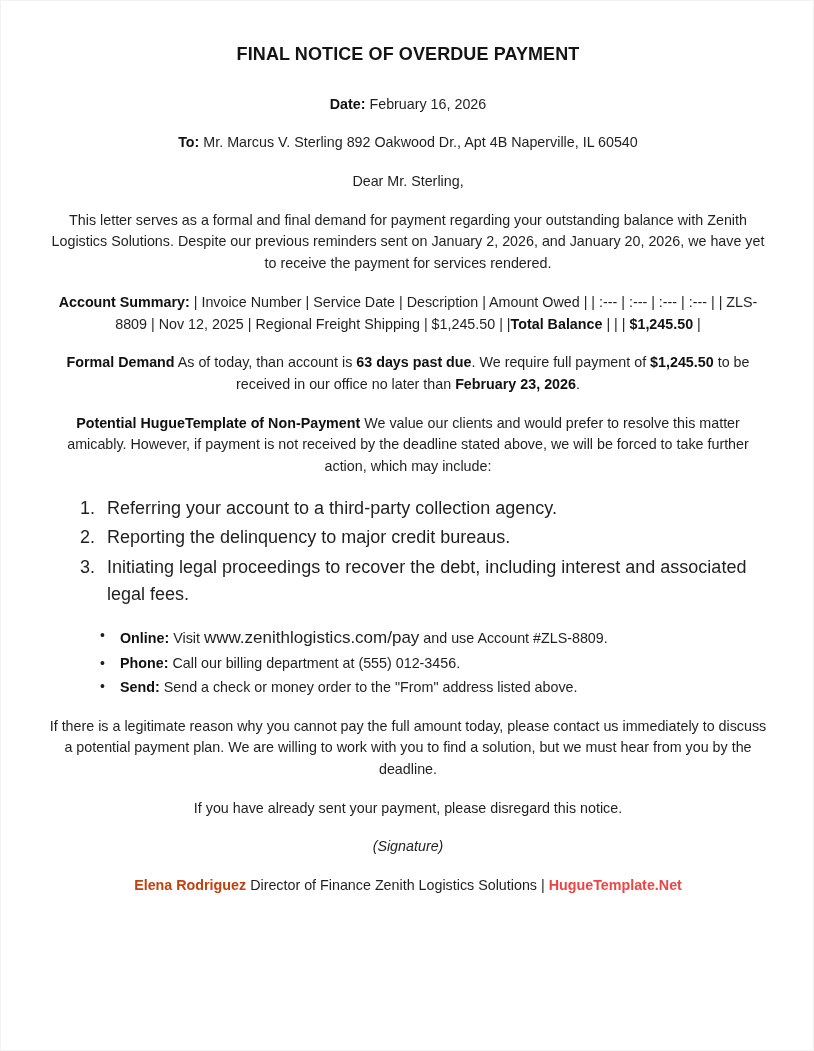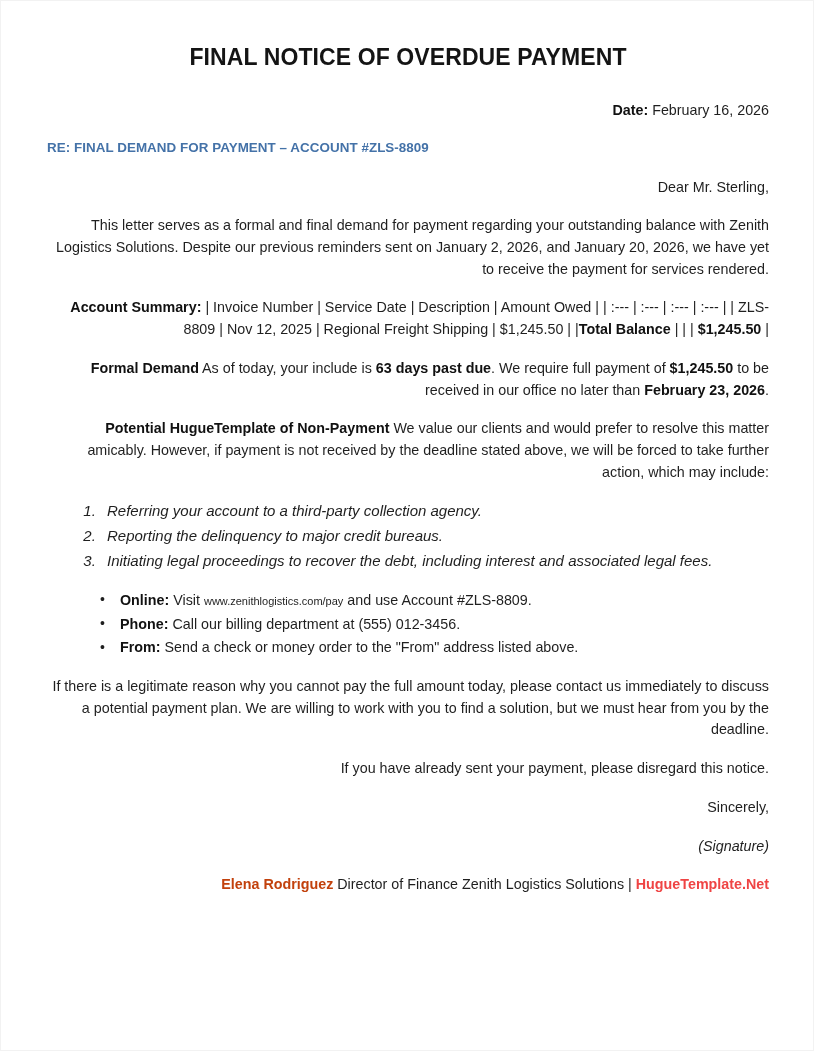--- a/index.html
+++ b/index.html
@@ -18,56 +18,55 @@
     font-family: "Liberation Sans", sans-serif;
     color: #1f1f1f;
   }
   .content {
     position: absolute;
     left: 46px;
     top: 42px;
     width: 722px;
   }
   .doc-title {
-    font-size: 23px;
+    font-size: 18px;
     font-weight: bold;
     text-align: center;
     letter-spacing: 0.1px;
     color: #141414;
     margin: 0 0 28px 0;
     line-height: 1.25;
   }
   p.blk {
     font-size: 14.3px;
     line-height: 1.52;
     margin: 0 0 17px 0;
     color: #1f1f1f;
-    text-align: right;
+    text-align: center;
   }
   .lead {
     font-weight: bold;
     color: #111111;
   }
   .re-line {
     font-size: 13.4px;
     font-weight: bold;
     color: #4472a8;
     margin: 0 0 18px 0;
     line-height: 1.5;
     letter-spacing: 0.05px;
   }
   .tbl-block {
     margin: 0 0 17px 0;
   }
   ol.numlist {
     margin: 0 0 17px 0;
     padding: 0 0 0 53px;
-    font-size: 15px;
+    font-size: 18px;
     line-height: 1.52;
-    font-style: italic;
   }
   ol.numlist li {
     margin: 0 0 2px 0;
     padding-left: 7px;
   }
   ul.bullist {
     margin: 0 0 17px 0;
     padding: 0 0 0 53px;
     font-size: 14.3px;
     line-height: 1.52;
@@ -80,21 +79,21 @@
   }
   ul.bullist li::before {
     content: "\2022";
     position: absolute;
     left: 0;
     top: -0.5px;
     font-size: 14px;
     color: #1f1f1f;
   }
   .url-small {
-    font-size: 11px;
+    font-size: 17px;
   }
   .ital {
     font-style: italic;
   }
   .sig-name {
     font-weight: bold;
     color: #c2410c;
   }
   .brand {
     font-weight: bold;
@@ -106,50 +105,49 @@
 <body>
 
 <div class="page">
   <div class="content">
 
     <h1 class="doc-title">FINAL NOTICE OF OVERDUE PAYMENT</h1>
 
     <p class="blk"><span class="lead">Date:</span><span> February 16, 2026</span></p>
 
 
+    <p class="blk"><span class="lead">To:</span><span> Mr. Marcus V. Sterling 892 Oakwood Dr., Apt 4B Naperville, IL 60540</span></p>
 
-    <p class="re-line">RE: FINAL DEMAND FOR PAYMENT – ACCOUNT #ZLS-8809</p>
 
     <p class="blk">Dear Mr. Sterling,</p>
 
     <p class="blk">This letter serves as a formal and final demand for payment regarding your outstanding balance with Zenith Logistics Solutions. Despite our previous reminders sent on January 2, 2026, and January 20, 2026, we have yet to receive the payment for services rendered.</p>
 
     <p class="blk tbl-block"><span class="lead">Account Summary:</span><span> | Invoice Number | Service Date | Description | Amount Owed | | :--- | :--- | :--- | :--- | |</span><span> ZLS-8809 | Nov 12, 2025 | Regional Freight Shipping | $1,245.50 | |</span><span class="lead">Total Balance</span><span> | | |</span><span class="lead"> $1,245.50</span><span> |</span></p>
 
-    <p class="blk"><span class="lead">Formal Demand</span><span> As of today, your include is </span><span class="lead">63 days past due</span><span>. We require full payment of </span><span class="lead">$1,245.50</span><span> to be received in our office no later than </span><span class="lead">February 23, 2026</span><span>.</span></p>
+    <p class="blk"><span class="lead">Formal Demand</span><span> As of today, than account is </span><span class="lead">63 days past due</span><span>. We require full payment of </span><span class="lead">$1,245.50</span><span> to be received in our office no later than </span><span class="lead">February 23, 2026</span><span>.</span></p>
 
     <p class="blk tight"><span class="lead">Potential HugueTemplate of Non-Payment</span><span> We value our clients and would prefer to resolve this matter amicably. However, if payment is not received by the deadline stated above, we will be forced to take further action, which may include:</span></p>
 
     <ol class="numlist">
       <li>Referring your account to a third-party collection agency.</li>
       <li>Reporting the delinquency to major credit bureaus.</li>
       <li>Initiating legal proceedings to recover the debt, including interest and associated legal fees.</li>
     </ol>
 
 
     <ul class="bullist">
       <li><span class="lead">Online:</span><span> Visit </span><span class="url-small">www.zenithlogistics.com/pay</span><span>  and use Account #ZLS-8809.</span></li>
       <li><span class="lead">Phone:</span><span> Call our billing department at (555) 012-3456.</span></li>
-      <li><span class="lead">From:</span><span> Send a check or money order to the "From" address listed above.</span></li>
+      <li><span class="lead">Send:</span><span> Send a check or money order to the "From" address listed above.</span></li>
     </ul>
 
     <p class="blk">If there is a legitimate reason why you cannot pay the full amount today, please contact us immediately to discuss a potential payment plan. We are willing to work with you to find a solution, but we must hear from you by the deadline.</p>
 
     <p class="blk">If you have already sent your payment, please disregard this notice.</p>
 
-    <p class="blk">Sincerely,</p>
 
     <p class="blk ital">(Signature)</p>
 
     <p class="blk"><span class="sig-name">Elena Rodriguez</span><span> Director of Finance Zenith Logistics Solutions  | </span><span class="brand">HugueTemplate.Net</span></p>
 
   </div>
 </div>
 
 </body></html>

